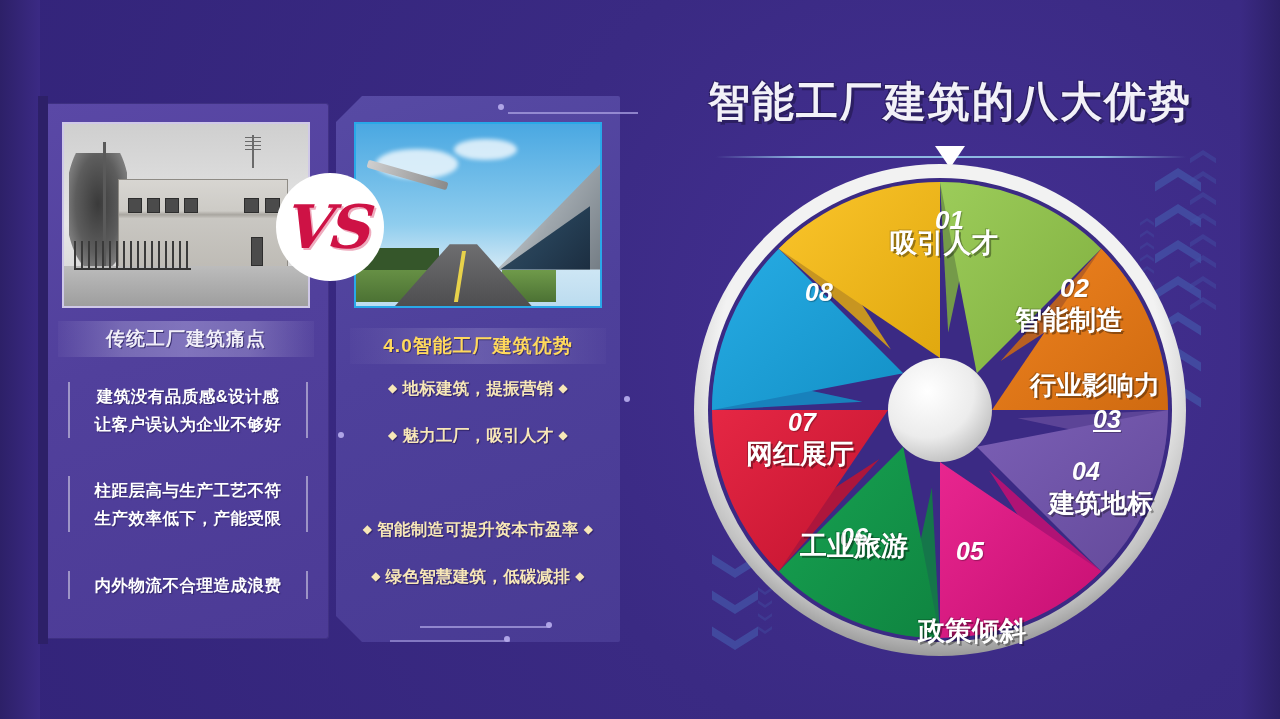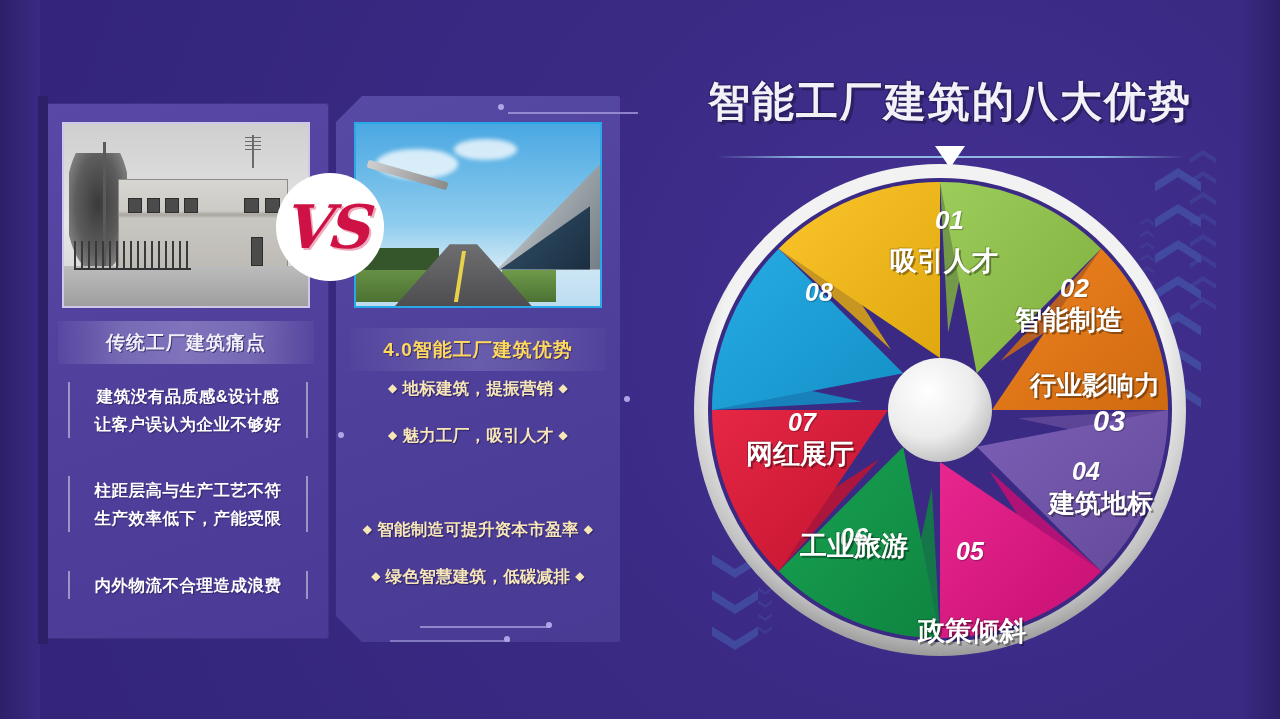--- a/index.html
+++ b/index.html
@@ -102,21 +102,21 @@
     clip-path:polygon(40% 0,60% 0,100% 100%,0 100%); }
   .c-line { position:absolute; left:42%; bottom:2%; width:4px; height:28%; background:#e8d24a; transform:skewX(-9deg); }
   .c-grass-l { position:absolute; left:0; bottom:2%; width:30%; height:24%; background:linear-gradient(180deg,#6f9a4a,#4c7234); }
   .c-grass-r { position:absolute; right:18%; bottom:2%; width:22%; height:18%; background:linear-gradient(180deg,#6f9a4a,#4c7234); }
   .c-hedge { position:absolute; left:0; bottom:20%; width:34%; height:12%; background:#35562a; }
   .c-lamp { position:absolute; left:4%; top:26%; width:34%; height:8px;
     background:linear-gradient(90deg,#cfcfcf,#8a8a8a); transform:rotate(16deg); border-radius:2px; }
 
   
   .card-title {
-    position:absolute; left:14px; width:256px; height:43px;
+    position:absolute; left:14px; width:256px; height:36px;
     display:flex; align-items:center; justify-content:center;
     font-size:19px; font-weight:bold; letter-spacing:1px;
   }
   #title-left {
     top:217px;
     background:linear-gradient(90deg,rgba(120,106,180,.15),rgba(150,140,200,.55) 25%,rgba(160,150,210,.6) 50%,rgba(150,140,200,.55) 75%,rgba(120,106,180,.15));
     color:#f0eef8;
     text-shadow:1px 1px 0 #3a2f70;
   }
   #title-right {
@@ -399,27 +399,27 @@
           <path d="M 172.4272921612747 241.84677986512304 L 22 250.00000000000003 A 228 228 0 0 1 25.463832313216585 210.40821549193987 Z" fill="#1390c6" opacity="0.85"></path>
           <path d="M 213.23044737829952 213.23044737829952 L 22 250.00000000000003 A 228 228 0 0 1 88.77965388946714 88.77965388946717 Z" fill="url(#bg6)"></path>
           <path d="M 200.91300949811264 189.3826150063563 L 88.77965388946714 88.77965388946717 A 228 228 0 0 1 119.22457251196141 63.23333390210993 Z" fill="#e0a80f" opacity="0.85"></path>
           <path d="M 250 198 L 88.77965388946714 88.77965388946717 A 228 228 0 0 1 249.99999999999997 22 Z" fill="url(#bg7)"></path>
         </g>
 
       <circle cx="250" cy="250" r="52" fill="url(#hubG)"></circle>
     </svg>
 
     <span class="seg-num" style="left:245px;top:45px;font-size:26px;">01</span>
-    <span class="seg-label" style="left:200px;top:83px;font-size:27px;">吸引人才</span>
+    <span class="seg-label" style="left:200px;top:65px;font-size:27px;">吸引人才</span>
 
     <span class="seg-num" style="left:370px;top:113px;font-size:26px;">02</span>
     <span class="seg-label" style="left:325px;top:142px;font-size:27px;">智能制造</span>
 
     <span class="seg-label" style="left:340px;top:208px;font-size:26px;">行业影响力</span>
-    <span class="seg-num" style="left:403px;top:245px;font-size:29px;">03</span>
+    <span class="seg-num" style="left:403px;top:245px;font-size:25px;text-decoration:underline;">03</span>
 
     <span class="seg-num" style="left:382px;top:297px;font-size:25px;">04</span>
     <span class="seg-label" style="left:340px;top:326px;font-size:26px;margin-left:19px;">建筑地标</span>
 
     <span class="seg-num" style="left:266px;top:377px;font-size:25px;">05</span>
     <span class="seg-label" style="left:228px;top:405px;font-size:27px;margin-top:48px;">政策倾斜</span>
 
     <span class="seg-num" style="left:150px;top:340px;font-size:25px;margin-top:23px;">06</span>
     <span class="seg-label" style="left:110px;top:368px;font-size:27px;">工业旅游</span>
 

